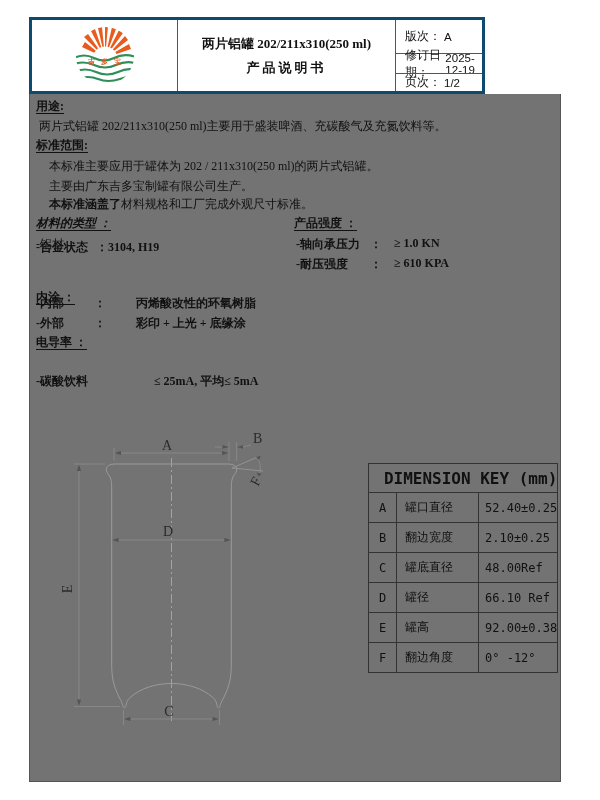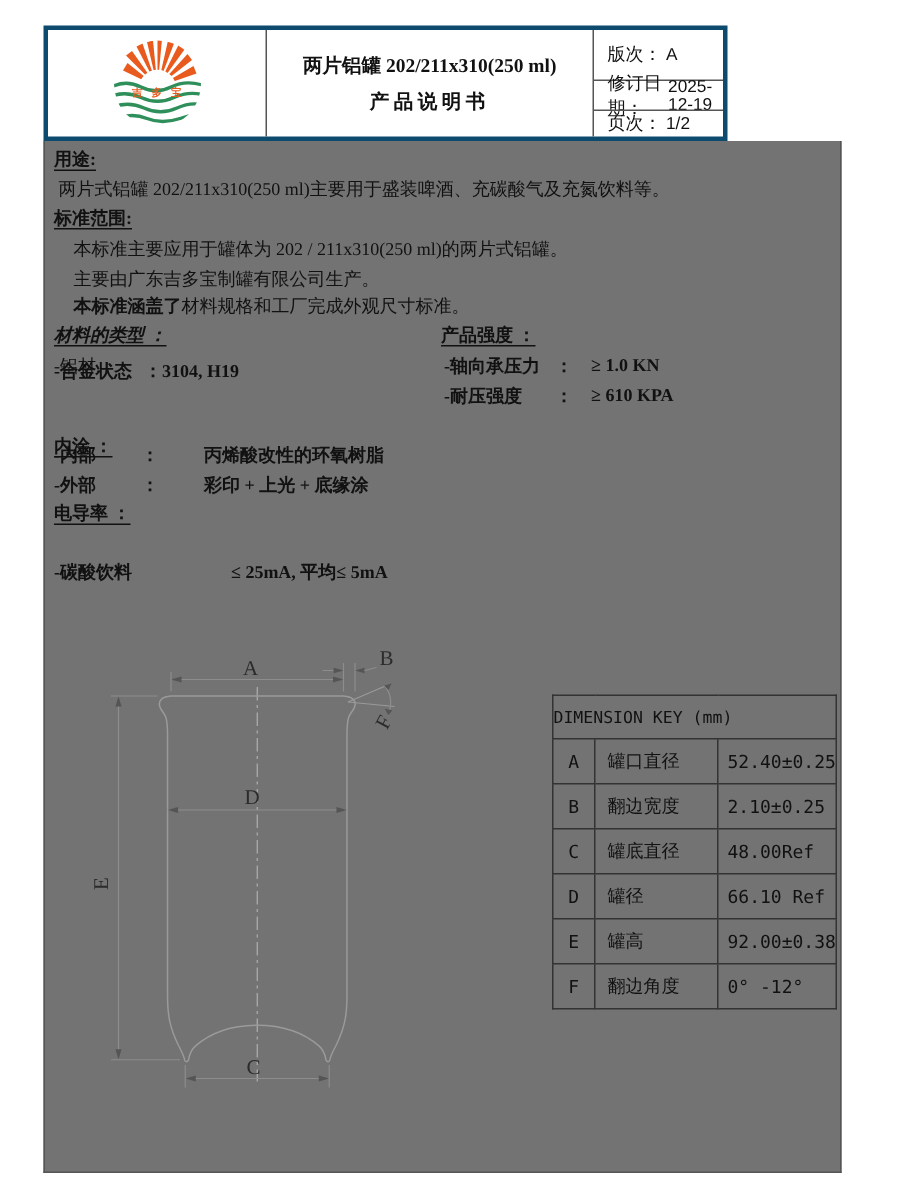--- a/index.html
+++ b/index.html
@@ -32,21 +32,21 @@
   .lab-c { width:58px; }   
   .col-c { width:42px; }   
   .lab-k { width:118px; }  
   .lab-s { width:74px; }   
   .col-s { width:24px; }   
 
   
   .dim-table { position:absolute; left:338px; top:369px; border-collapse:collapse; }
   .dim-table th, .dim-table td { border:1px solid #333; font-weight:normal; }
   .dim-table th { height:29px; font-family:"DejaVu Sans Mono","Liberation Mono",monospace;
-                  font-size:11px; text-align:left; width:188px; }
+                  font-size:16px; text-align:right; width:188px;font-weight:bold; }
   .dim-table td { height:30px; font-size:12px; }
   .td-key { width:28px; text-align:center; font-family:"DejaVu Sans Mono","Liberation Mono",monospace; }
   .td-name { width:82px; padding-left:8px; }
   .td-val { width:78px; padding-left:6px; font-family:"DejaVu Sans Mono","Liberation Mono",monospace; font-size:11.5px; }
 
   .drawing { position:absolute; left:11px; top:330px; }
 
   svg text.dlab { font-family:"Liberation Serif",serif; font-size:14px; fill:#2b2b2b; }
 </style>
 </head>

